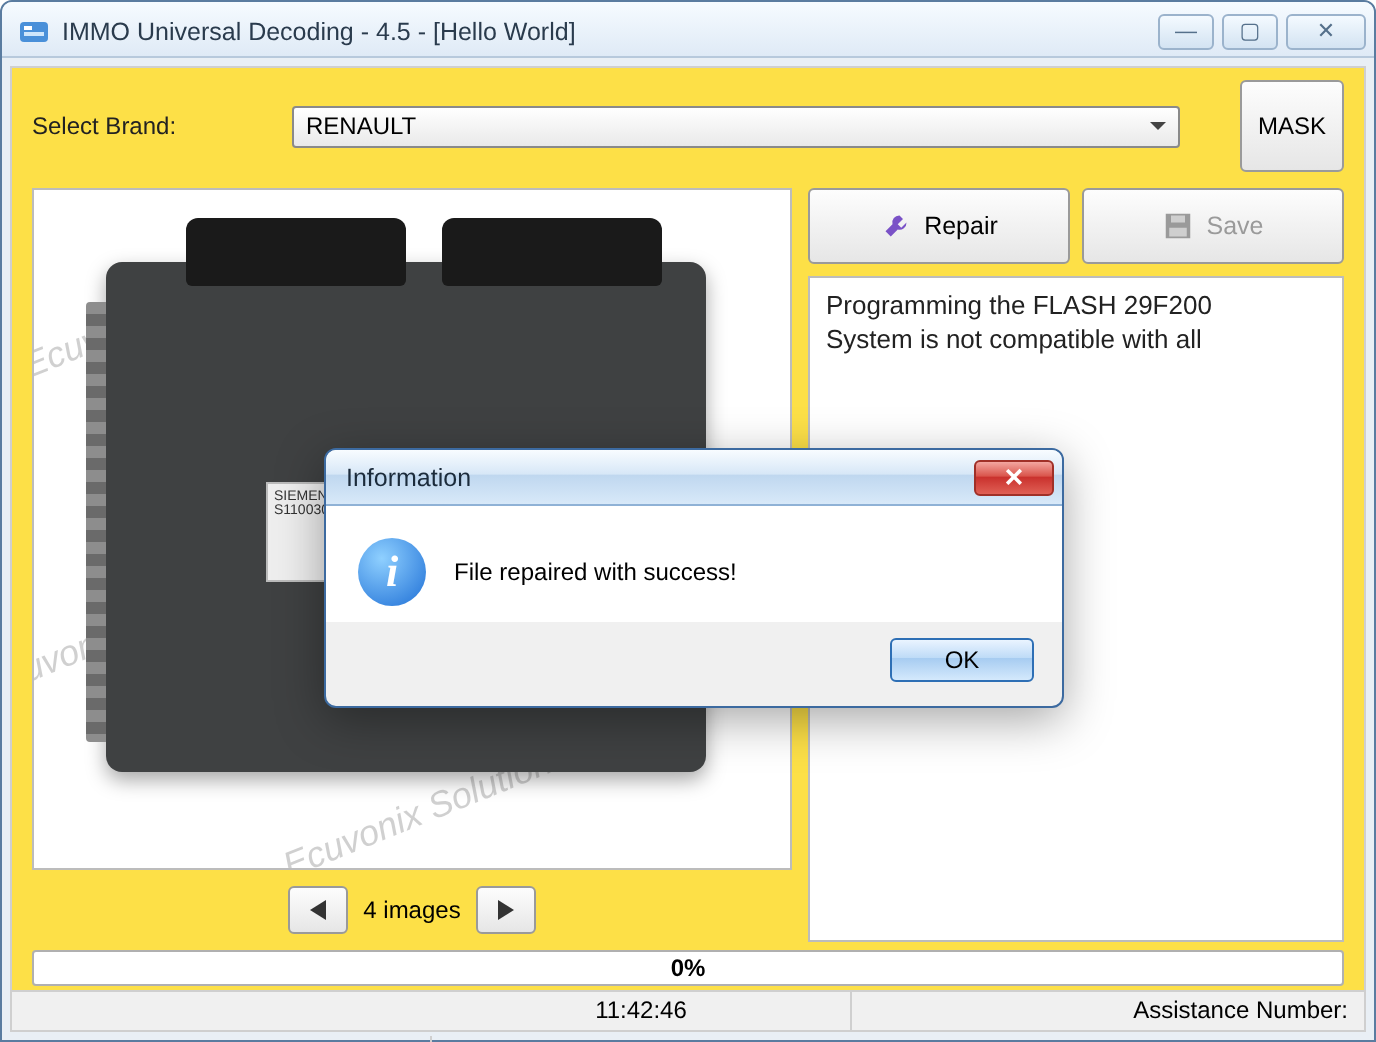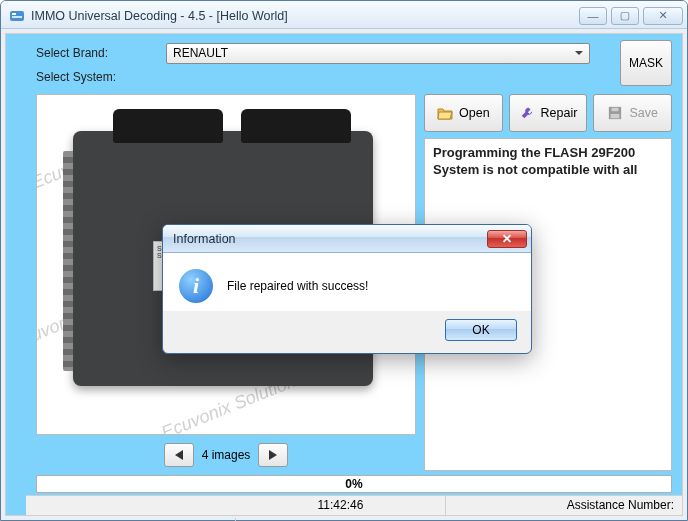--- a/index.html
+++ b/index.html
@@ -36,25 +36,24 @@
   .winbtn {
     width:28px; height:18px;
     border:1px solid #9bb3cc; border-radius:3px;
     margin-left:4px;
     background: linear-gradient(#f4faff,#d3e3f2);
     display:flex; align-items:center; justify-content:center;
     font-size:11px; color:#55708b;
   }
   .winbtn.close { width:40px; }
   .client {
-    flex:1; margin:4px; background:#7dd3fc;
+    flex:1; margin:4px; background:#fde047;
     border:1px solid #cfcfcf;
     display:flex; flex-direction:column;
     position:relative;
-    padding-left:20px;
   }
   
   .selrow {
     display:flex; align-items:center; padding:6px 10px 0 10px; gap:10px;
   }
   .selgrid { flex:1; display:grid; grid-template-columns:130px 1fr; row-gap:6px; align-items:center; }
   .lbl { color:#222; }
   .combo {
     height:21px; background:linear-gradient(#fff,#e9e9e9);
     border:1px solid #8a8a8a; border-radius:2px;
@@ -118,21 +117,21 @@
   .actbtn {
     flex:1; height:38px; background:linear-gradient(#fdfdfd,#e6e6e6);
     border:1px solid #9a9a9a; border-radius:3px;
     display:flex; align-items:center; justify-content:center; gap:6px;
     font-size:12.5px;
   }
   .actbtn.dis { color:#9a9a9a; }
   .ico { width:16px; height:14px; }
   .log {
     flex:1; background:#fff; border:1px solid #bcbcbc; padding:6px 8px;
-    font-size:13px; color:#222; line-height:1.3;font-weight:bold;
+    font-size:13px; color:#222; line-height:1.3;
   }
   
   .prog {
     margin:0 10px 2px 10px; height:18px; background:#fff;
     border:1px solid #b0b0b0; border-radius:2px;
     display:flex; align-items:center; justify-content:center;
     font-weight:bold; font-size:12px;
   }
   .status {
     height:20px; border-top:1px solid #cfcfcf;
@@ -202,21 +201,20 @@
   </div>
 
   <div class="client">
 
     <div class="selrow">
       <div class="selgrid">
         <div class="lbl">Select Brand:</div>
         <div class="combo">
           <span>RENAULT</span>
         </div>
-        <div class="lbl">Select System:</div>
       </div>
       <div style="display:flex; gap:6px;">
         <div class="bigbtn">MASK</div>
       </div>
     </div>
 
     <div class="main">
       <div class="leftcol">
         <div class="photo">
           <div class="wm a">Ecuvonix Solutions</div>
@@ -242,27 +240,20 @@
             <svg width="8" height="10">
                 <polygon points="0,0 8,5 0,10" fill="#333"></polygon>
               </svg>
           </div>
         </div>
       </div>
 
       <div class="rightcol">
         <div class="actbar">
           <div class="actbtn">
-            <svg class="ico" viewBox="0 0 16 14">
-                <path d="M1 3h5l1 2h8v8H1z" fill="#f3c04b" stroke="#b5872c"></path>
-                <path d="M2 6h13l-2 7H1z" fill="#ffe08a" stroke="#b5872c"></path>
-              </svg>
-            <span>Open</span>
-          </div>
-          <div class="actbtn">
             <svg class="ico" viewBox="0 0 16 16">
                 <path d="M10 2a4 4 0 0 0-4 5L2 11l3 3 4-4a4 4 0 0 0 5-4l-3 3-2-2 3-3z" fill="#7a52c7"></path>
               </svg>
             <span>Repair</span>
           </div>
           <div class="actbtn dis">
             <svg class="ico" viewBox="0 0 16 16">
                 <rect x="1" y="1" width="14" height="14" fill="#9a9a9a"></rect>
                 <rect x="4" y="2" width="8" height="4" fill="#cfcfcf"></rect>
                 <rect x="3" y="9" width="10" height="5" fill="#cfcfcf"></rect>

